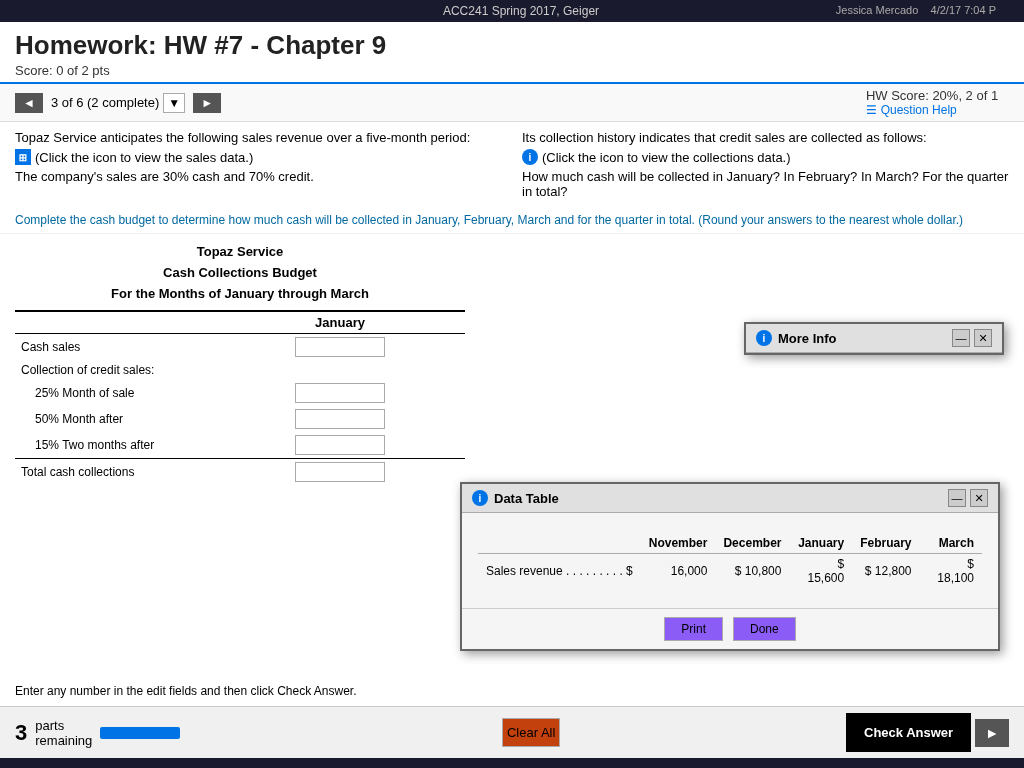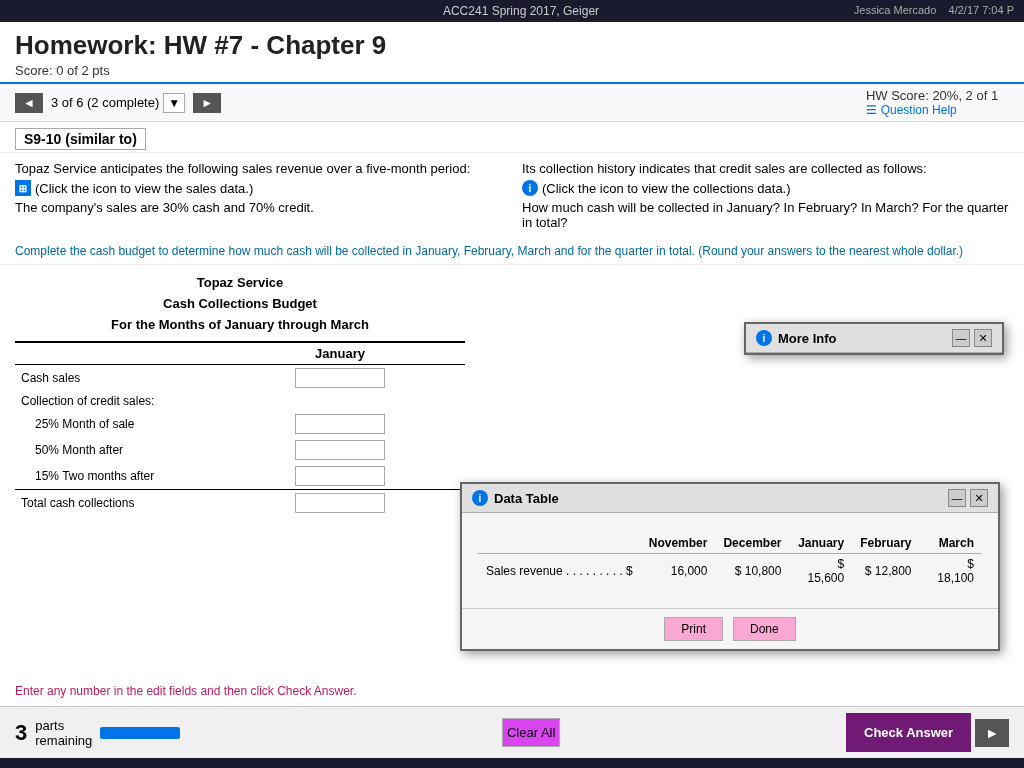--- a/index.html
+++ b/index.html
@@ -19,21 +19,21 @@
       background: #1a1a2e;
       color: #ccc;
       text-align: center;
       font-size: 12px;
       padding: 4px 0;
       position: relative;
       margin-left: 18px;
     }
     .top-bar .user-info {
       position: absolute;
-      right: 10px;
+      right: 28px;
       top: 4px;
       font-size: 11px;
       color: #aaa;
     }
 
     
     .main-content {
       background: #fff;
       margin: 0;
       padding: 0;
@@ -238,29 +238,29 @@
       font-size: 22px;
       font-weight: bold;
     }
     .progress-bar {
       background: #0073e6;
       height: 12px;
       width: 80px;
       border-radius: 2px;
     }
     .clear-all-btn {
-      background: #d946ef;
+      background: #c2410c;
       border: 1px solid #aaa;
       padding: 6px 4px;
       cursor: pointer;
       font-size: 13px;
       margin-left: 36px;
     }
     .check-answer-btn {
-      background: #701a75;
+      background: #000000;
       color: #fff;
       border: none;
       padding: 12px 18px;
       cursor: pointer;
       font-size: 13px;
       font-weight: bold;
       text-align: center;
     }
     .nav-arrow-right {
       background: #555;
@@ -270,21 +270,21 @@
       cursor: pointer;
       font-size: 14px;
     }
 
     
     .enter-instruction {
       position: absolute;
       bottom: 60px;
       left: 15px;
       font-size: 12px;
-      color: #be185d;
+      color: #000000;
     }
 
     
     .modal {
       position: absolute;
       background: #f5f5f5;
       border: 2px solid #666;
       box-shadow: 3px 3px 10px rgba(0,0,0,0.4);
     }
     .modal-header {
@@ -358,21 +358,21 @@
       text-align: left;
     }
     .modal-footer {
       display: flex;
       justify-content: center;
       gap: 10px;
       padding: 8px;
       border-top: 1px solid #ccc;
     }
     .modal-footer-btn {
-      background: #f9a8d4;
+      background: #8b5cf6;
       border: 1px solid #aaa;
       padding: 4px 16px;
       cursor: pointer;
       font-size: 12px;
     }
   </style>
 </head>
 <body>
 
 <div class="top-bar">
@@ -402,23 +402,20 @@
     <div class="nav-right">
       <span>HW Score: 20%, 2 of 1</span>
       &nbsp;&nbsp;
       <span class="question-help">
         <span>☰</span>
         <span>Question Help</span>
       </span>
     </div>
   </div>
 
-  <div class="section-label">
-    <span class="section-id">S9-10 (similar to)</span>
-  </div>
 
   <div class="problem-content">
     <div class="problem-left">
       <p>Topaz Service anticipates the following sales revenue over a five-month period:</p>
       <div class="click-icon">
         <span class="icon-box">⊞</span>
         <span>(Click the icon to view the sales data.)</span>
       </div>
       <p>The company's sales are 30% cash and 70% credit.</p>
     </div>

